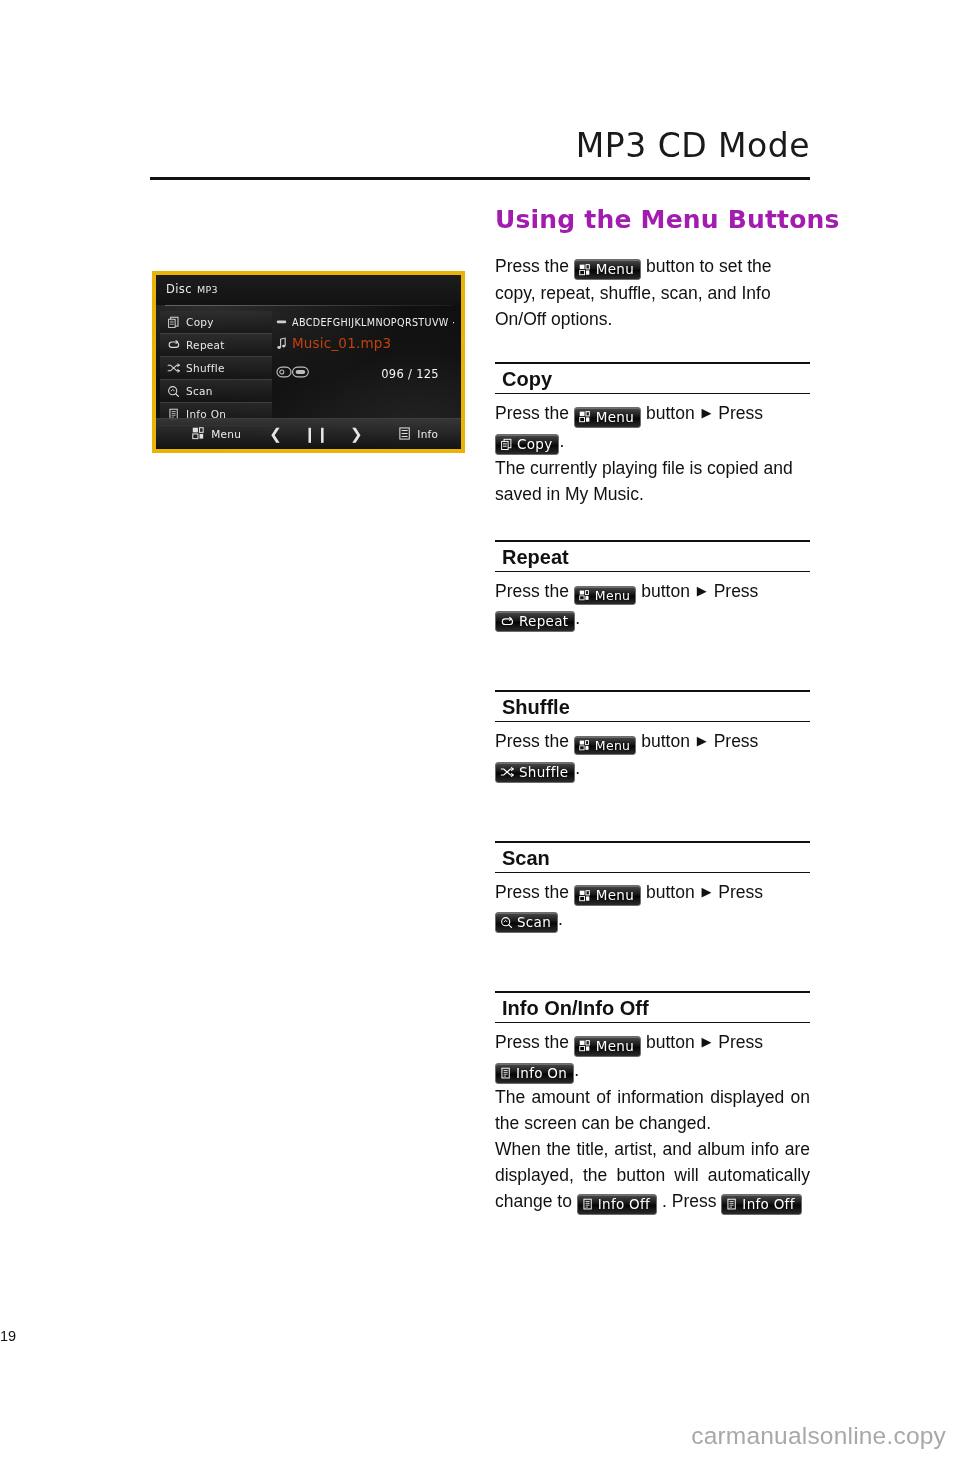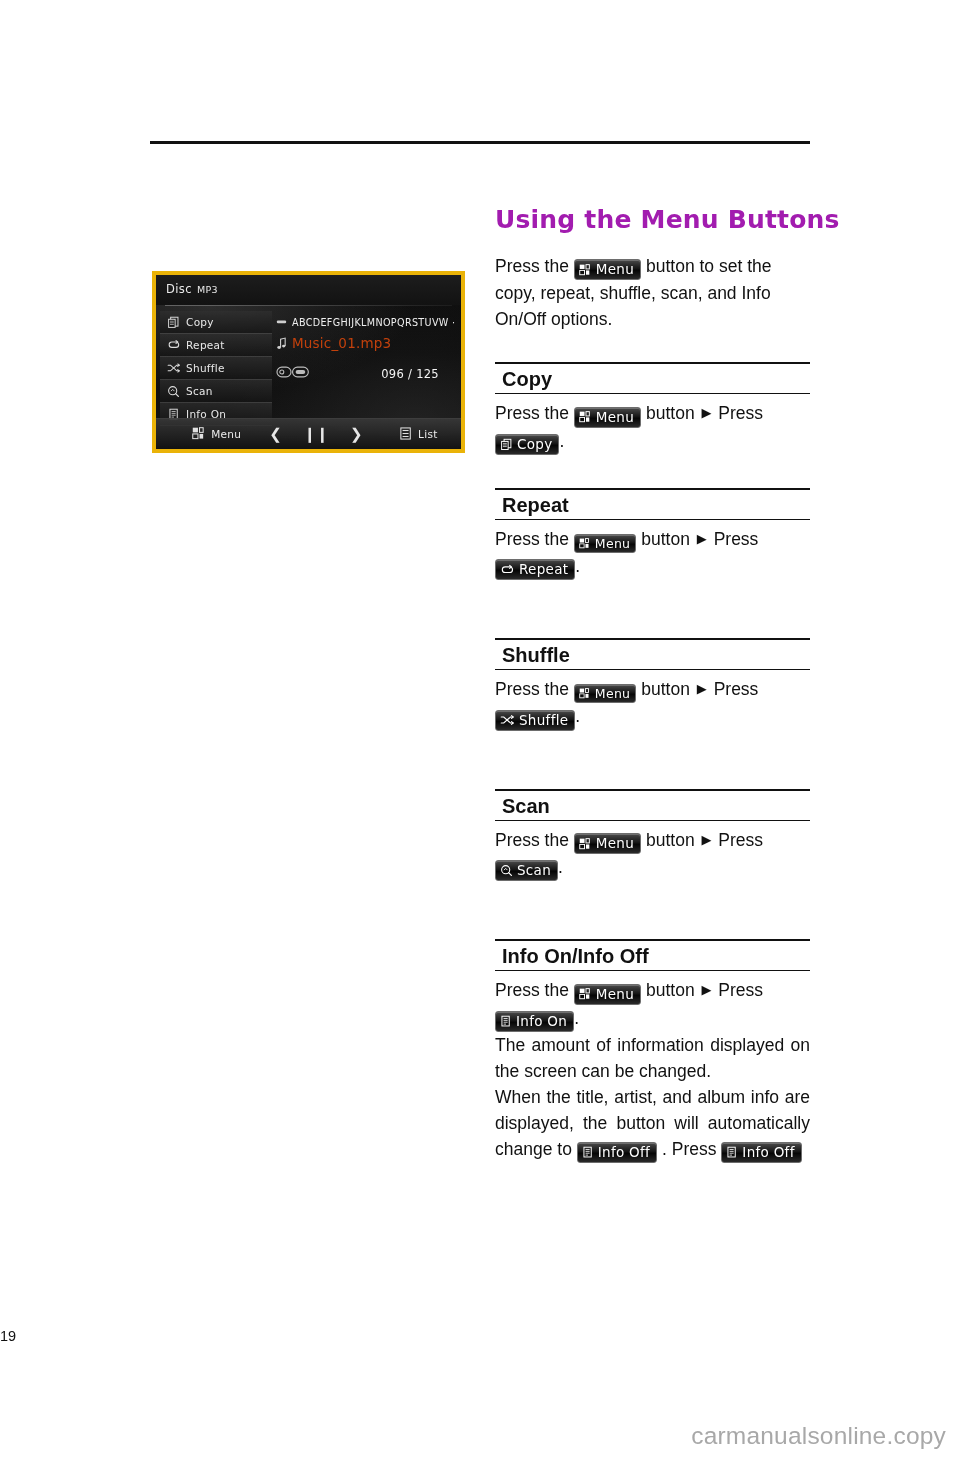--- a/index.html
+++ b/index.html
@@ -259,20 +259,21 @@
     font-size: 24.5px;
     color: #a8a8a8;
     letter-spacing: 0.2px;
     white-space: nowrap;
   }
 </style>
 </head>
 <body>
 
 <div class="page-header">
+  <div class="page-title">MP3 CD Mode</div>
   <div class="header-rule"></div>
 </div>
 
 <div class="device-shot">
   <div class="dev-grad"></div>
 
   <div class="dev-topbar"></div>
   <div class="dev-disc">
     <span>Disc</span><span class="fmt">MP3</span>
   </div>
@@ -396,21 +397,21 @@
     <div class="slot slot-spacer"></div>
     <div class="slot slot-list">
       <span class="ic">
         <svg width="12" height="13" viewBox="0 0 14 15">
             <rect x="1" y="1" width="11" height="13" fill="none" stroke="#e0e0e0" stroke-width="1.2"></rect>
             <line x1="3" y1="4" x2="10" y2="4" stroke="#e0e0e0" stroke-width="1.2"></line>
             <line x1="3" y1="7.5" x2="10" y2="7.5" stroke="#e0e0e0" stroke-width="1.2"></line>
             <line x1="3" y1="11" x2="10" y2="11" stroke="#e0e0e0" stroke-width="1.2"></line>
           </svg>
       </span>
-      <span class="lbl">List</span>
+      <span class="lbl">Info</span>
     </div>
   </div>
 </div>
 
 <div class="content">
 
   <h2 class="section-title-pink">Using the Menu Buttons</h2>
 
   <p class="body-text para" style="margin:0;">
     <span>Press the</span>
@@ -455,20 +456,21 @@
               <rect x="5" y="1.6" width="8.4" height="10.4" fill="none" stroke="#fff" stroke-width="1.2"></rect>
               <rect x="2" y="4.2" width="8" height="10" fill="#0b0b0b" stroke="#fff" stroke-width="1.2"></rect>
               <line x1="3.6" y1="6.6" x2="8.4" y2="6.6" stroke="#fff" stroke-width="0.9"></line>
               <line x1="3.6" y1="8.6" x2="8.4" y2="8.6" stroke="#fff" stroke-width="0.9"></line>
               <line x1="3.6" y1="10.6" x2="8.4" y2="10.6" stroke="#fff" stroke-width="0.9"></line>
             </svg>
         </span>
         <span>Copy</span>
       </span><span>.</span>
     </p>
+    <p class="body-text para" style="margin:0;">The currently playing file is copied and saved in My Music.</p>
   </div>
 
   <div class="block" style="margin-top:33px;">
     <div class="sec-rule-top"></div>
     <div class="sec-head">Repeat</div>
     <div class="sec-rule-bot"></div>
 
     <p class="body-text para">
       <span>Press the</span>
       <span class="chip sm">

